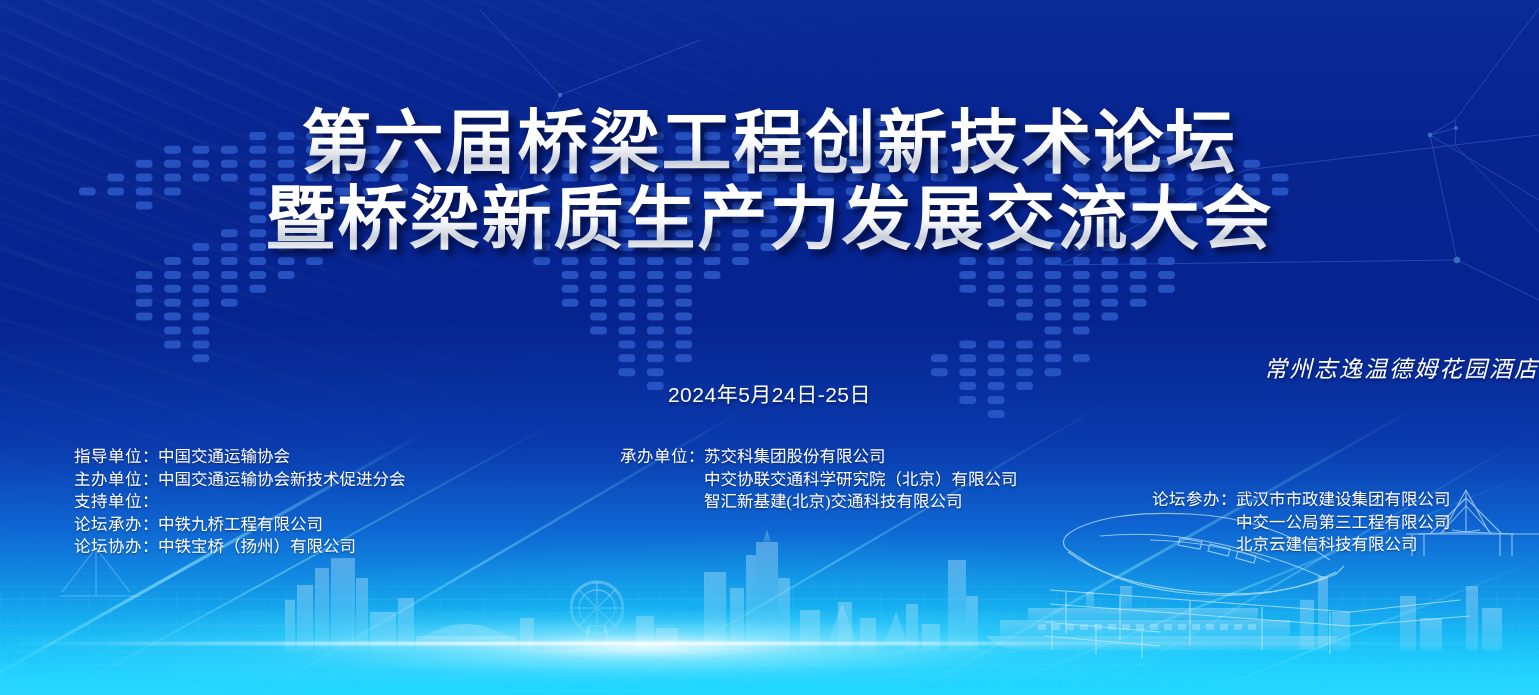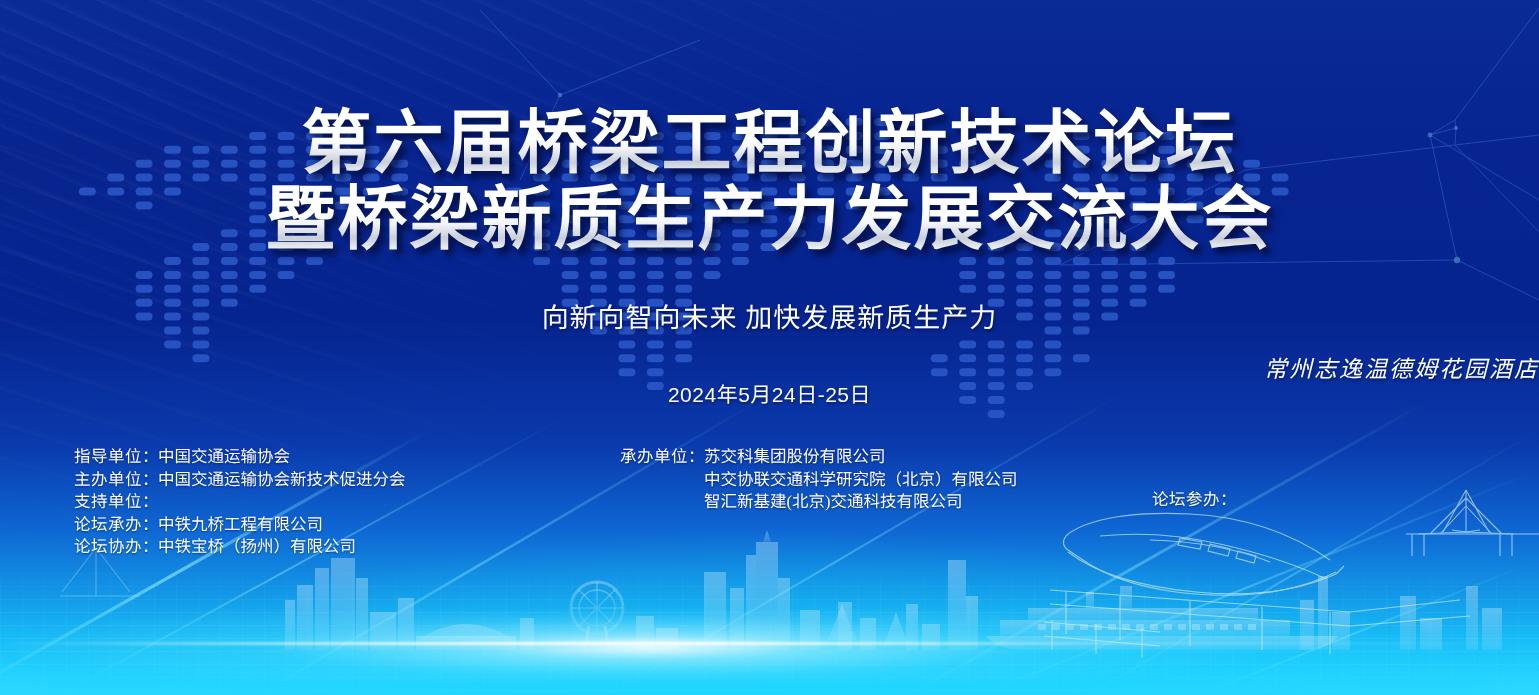--- a/index.html
+++ b/index.html
@@ -729,21 +729,20 @@
   <div class="glowband"></div>
   <div class="glowline"></div>
 
   <div class="content">
 
     <div class="title-block">
       <div class="title-line">第六届桥梁工程创新技术论坛</div>
       <div class="title-line">暨桥梁新质生产力发展交流大会</div>
     </div>
 
-    <div class="slogan">向新向智向未来 加快发展新质生产力</div>
     <div class="venue">常州志逸温德姆花园酒店</div>
     <div class="dates">2024年5月24日-25日</div>
 
     <div class="orgs">
 
       <div class="org-col left">
         <div class="org-row">
           <div class="org-label">指导单位：</div>
           <div class="org-values">
             <div class="org-value">中国交通运输协会</div>
@@ -779,18 +778,23 @@
             <div class="org-value">苏交科集团股份有限公司</div>
             <div class="org-value">中交协联交通科学研究院（北京）有限公司</div>
             <div class="org-value">智汇新基建(北京)交通科技有限公司</div>
           </div>
         </div>
       </div>
 
       <div class="org-col right">
         <div class="org-row">
           <div class="org-label">论坛参办：</div>
+          <div class="org-values">
+            <div class="org-value">武汉市市政建设集团有限公司</div>
+            <div class="org-value">中交一公局第三工程有限公司</div>
+            <div class="org-value">北京云建信科技有限公司</div>
+          </div>
         </div>
       </div>
 
     </div>
   </div>
 </div>
 
 </body></html>

